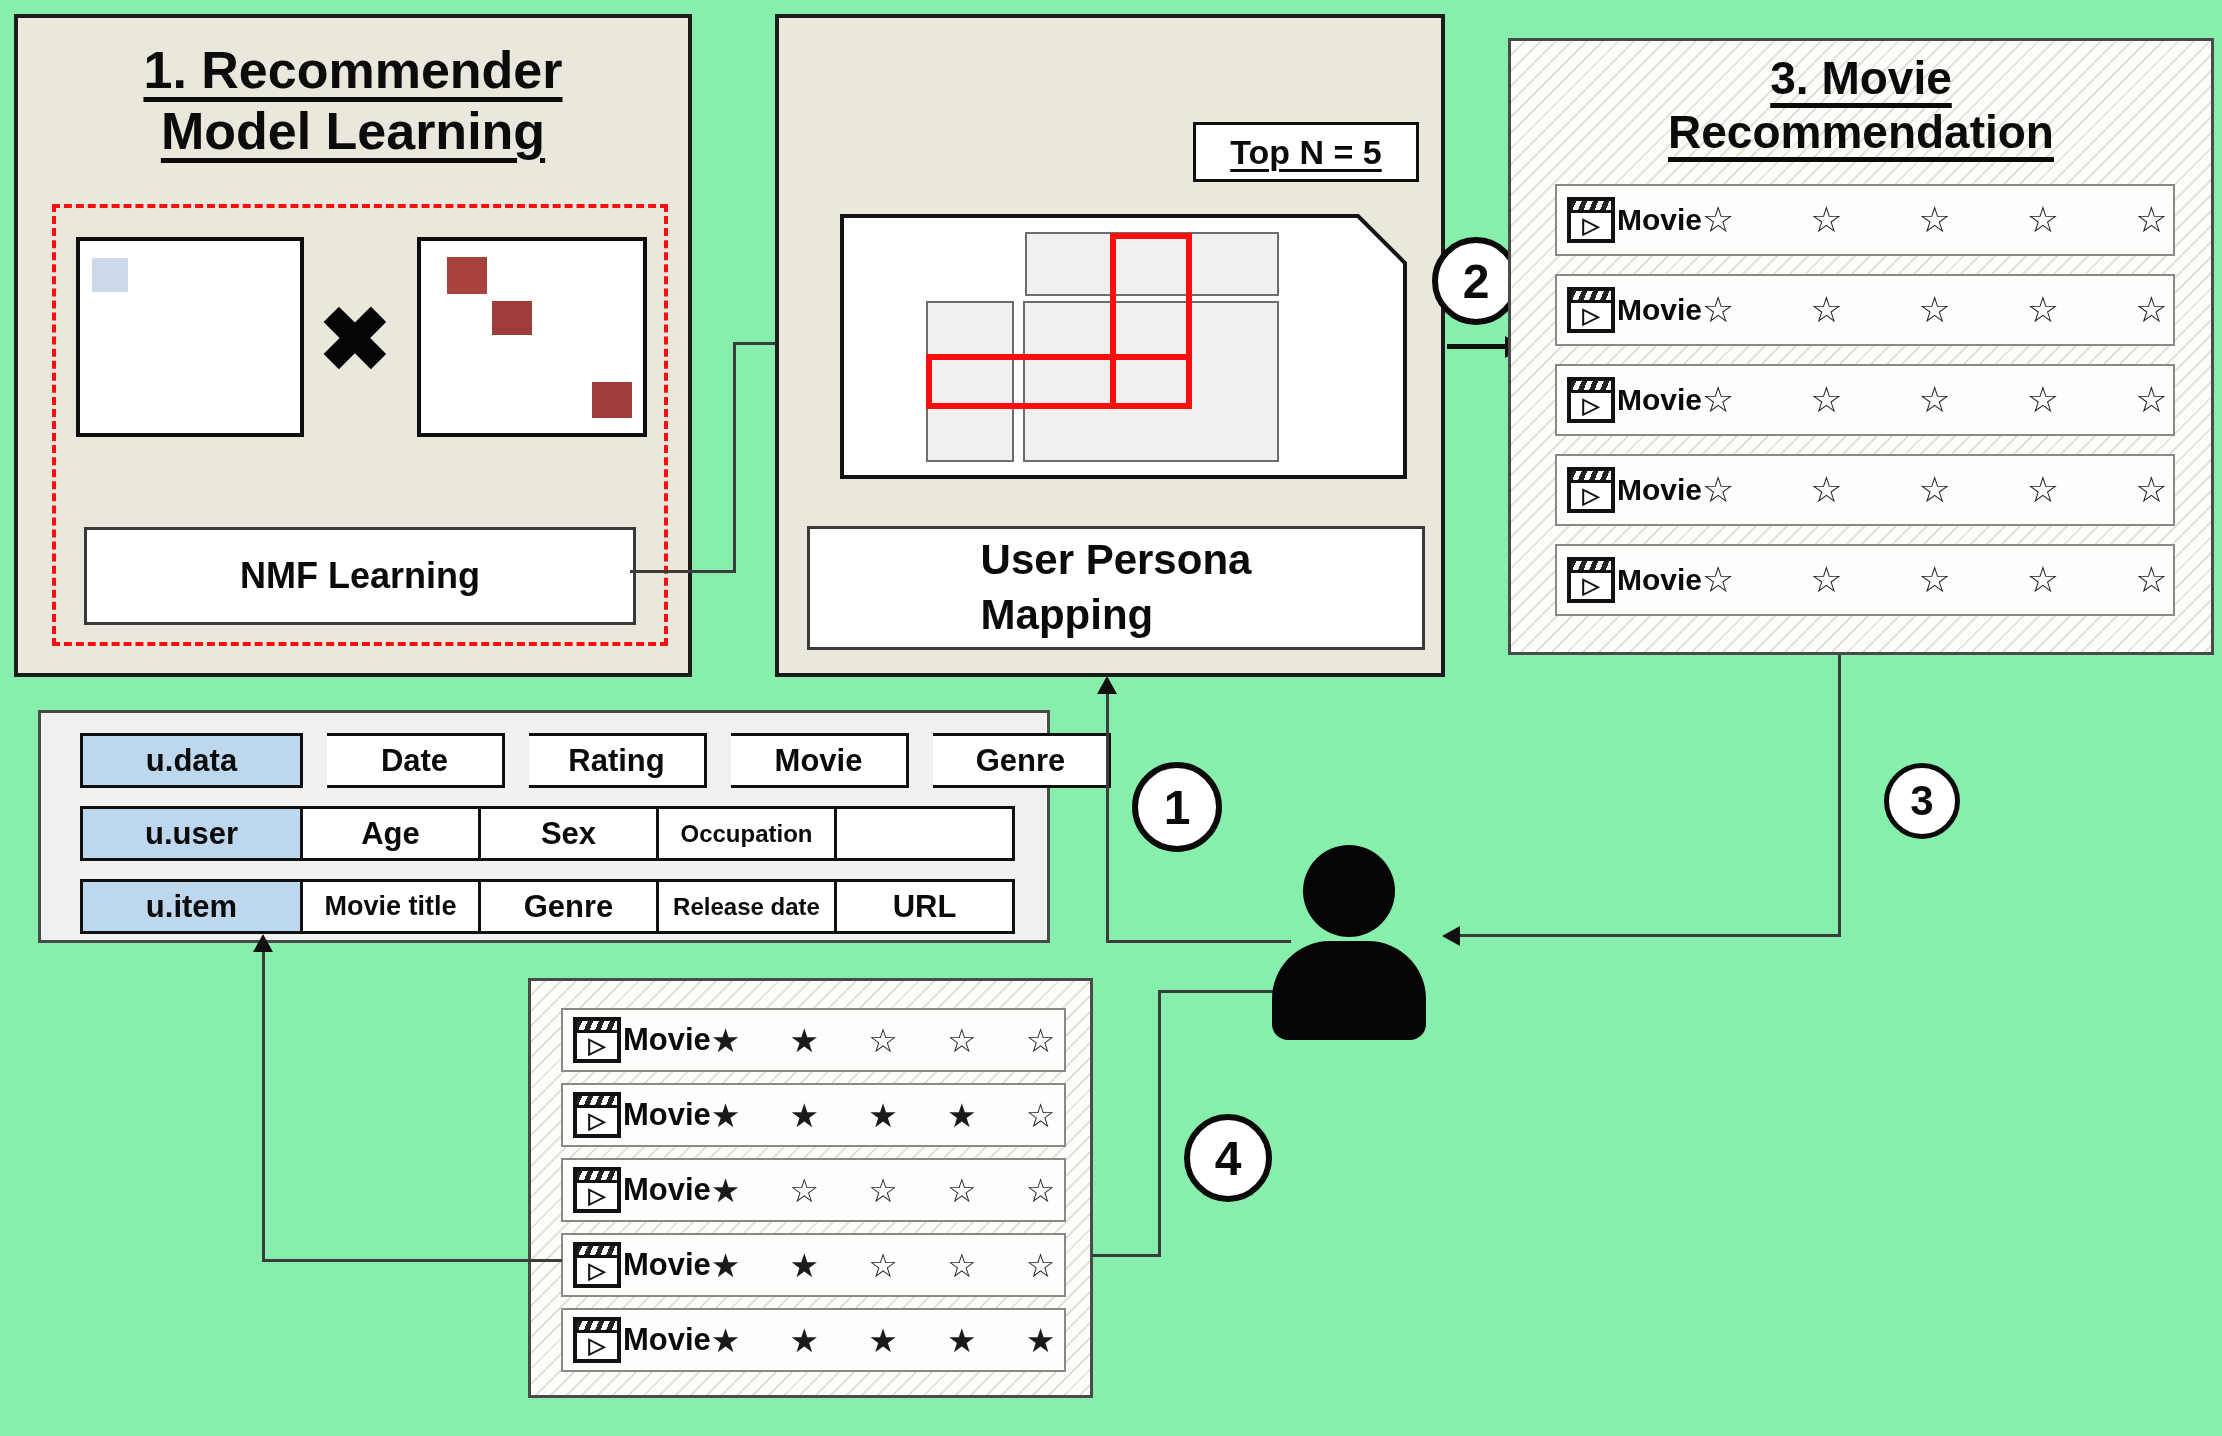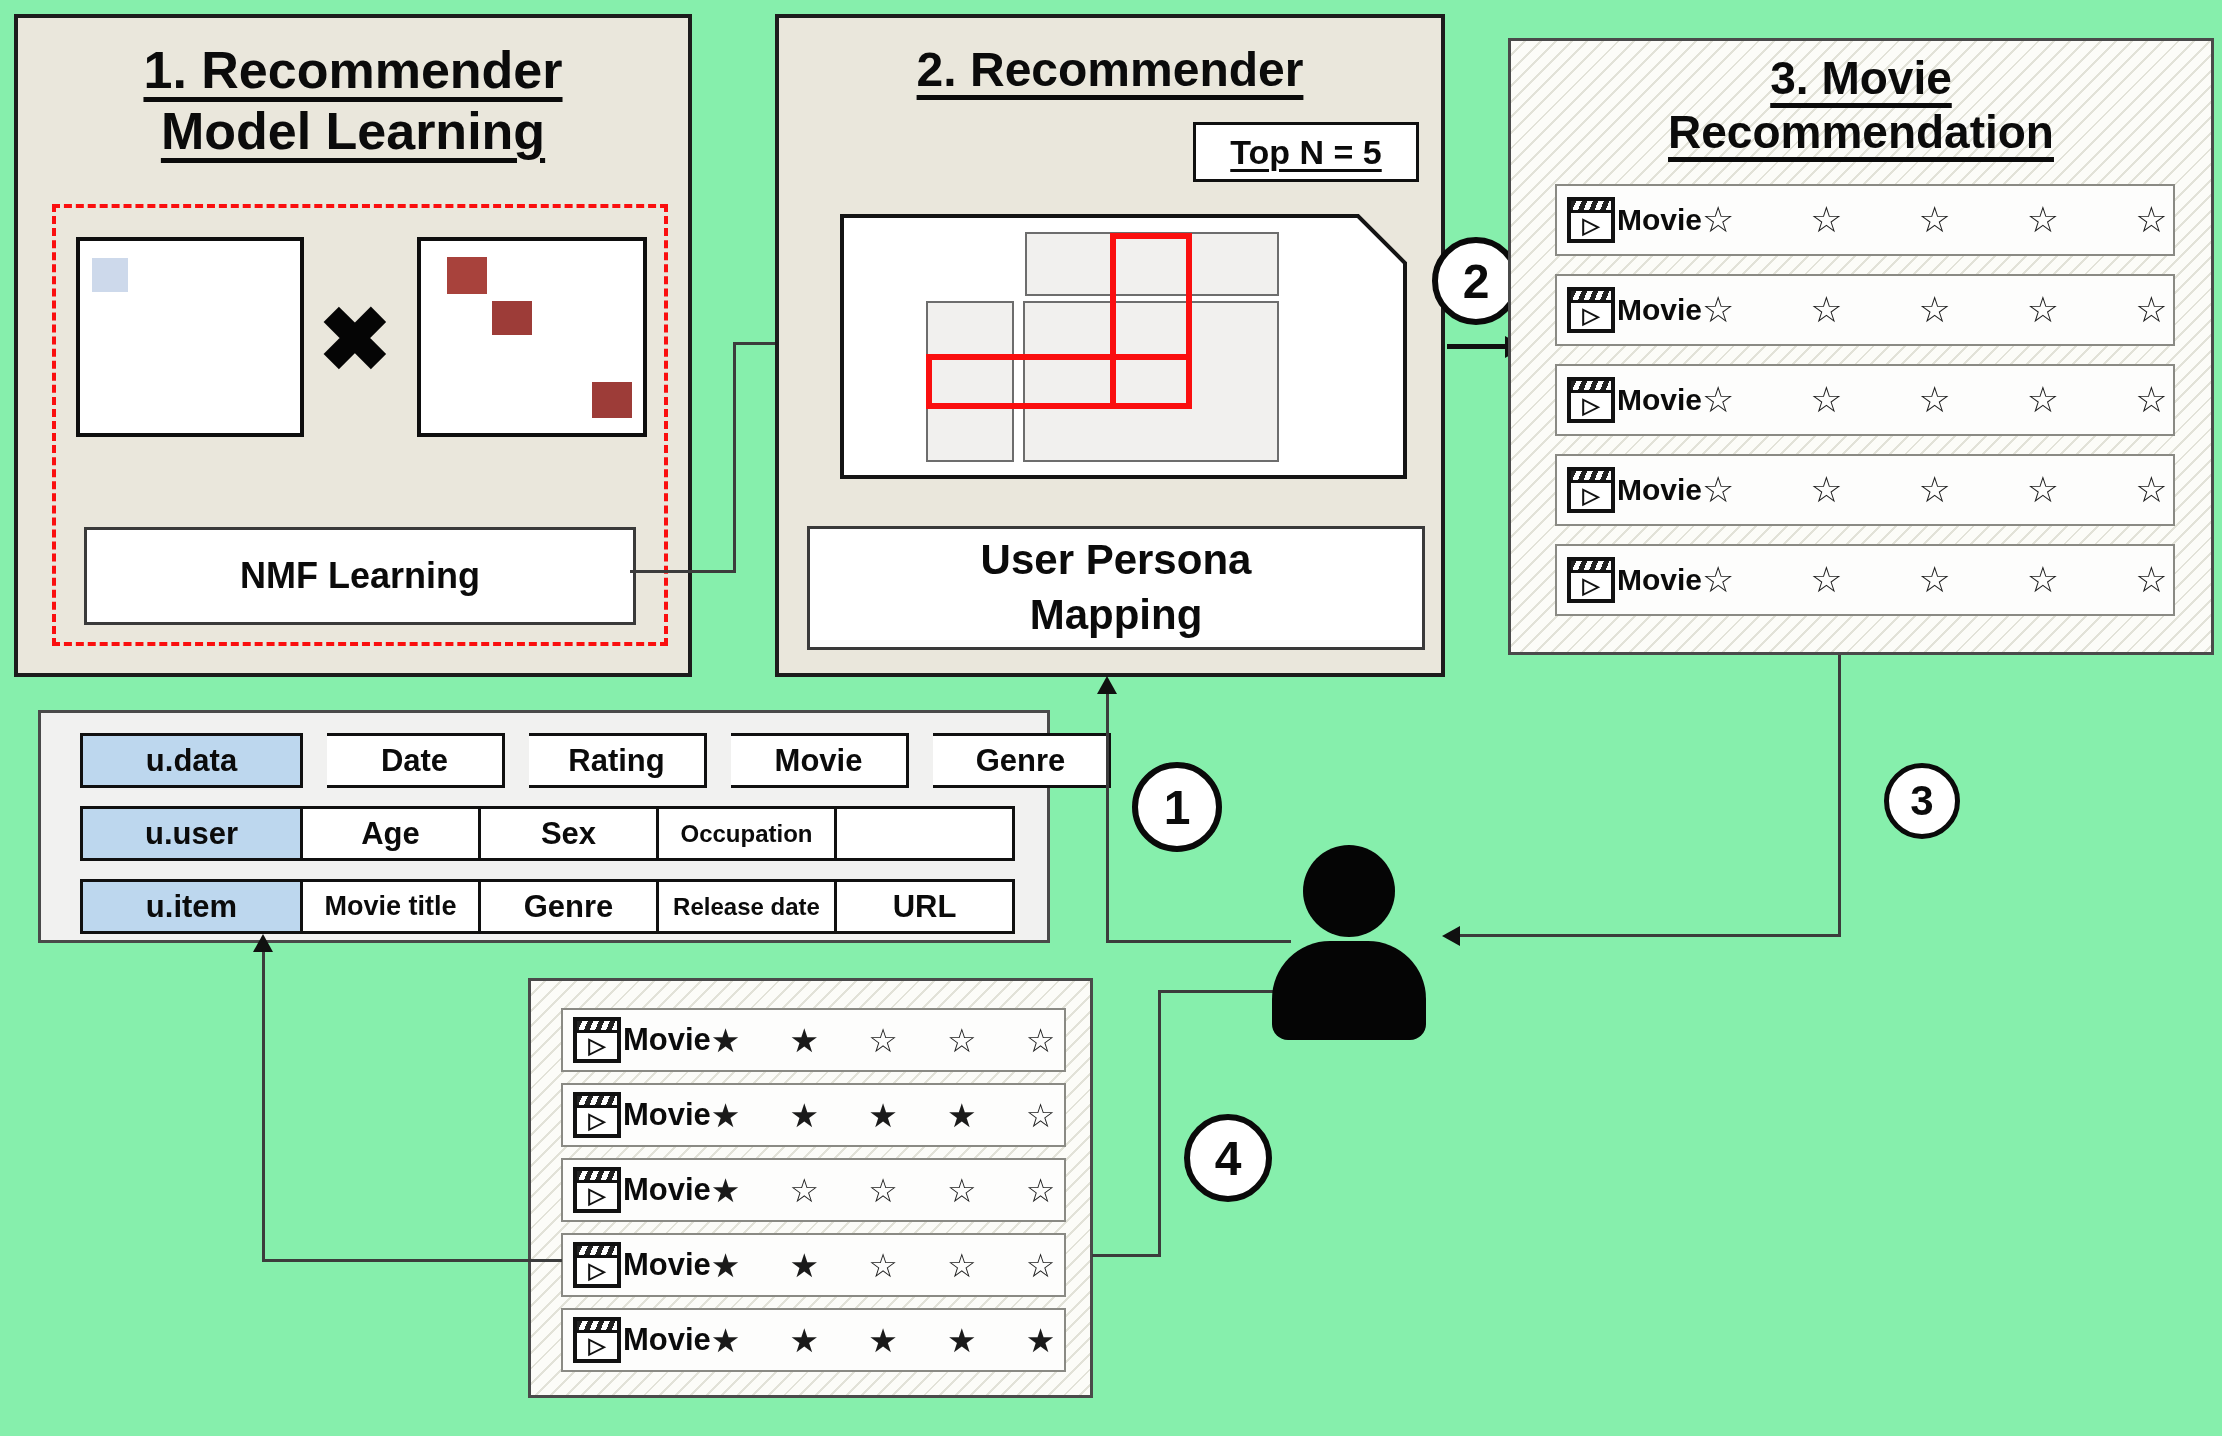--- a/index.html
+++ b/index.html
@@ -12,21 +12,21 @@
   .panel{position:absolute;background:#eae7dc;border:4px solid #1c1c1c;box-sizing:border-box;}
   .hatchpanel{position:absolute;box-sizing:border-box;border:3px solid #4a4a4a;
     background:repeating-linear-gradient(135deg,#fcfcf8 0px,#fcfcf8 9px,#e2e2d8 9px,#e2e2d8 11px);}
   .ptitle{position:absolute;left:0;width:100%;text-align:center;line-height:1.18;}
   .ptitle span{display:inline-block;text-decoration:underline;text-decoration-thickness:5px;text-underline-offset:9px;}
   
   .matrix{position:absolute;background:#ffffff;border:4px solid #0e0e0e;box-sizing:border-box;}
   .sq{position:absolute;}
   .multiply{position:absolute;font-size:88px;color:#050505;line-height:1;}
   .labelbox{position:absolute;background:#ffffff;border:3px solid #3a3a3a;box-sizing:border-box;
-    display:flex;align-items:center;justify-content:center;text-align:center;}
+    display:flex;align-items:center;justify-content:center;text-align:left;}
   .dashed{position:absolute;border:4px dashed #fa0f0f;box-sizing:border-box;}
   
   .grayrect{position:absolute;background:#f1f0ee;border:2px solid #6d6d6d;box-sizing:border-box;}
   .redrect{position:absolute;border:6px solid #fa0f0f;box-sizing:border-box;background:transparent;}
   
   .mrow{position:absolute;background:#fdfdfc;border:2px solid #8a8a84;box-sizing:border-box;
     display:flex;align-items:center;padding:0 10px;}
   .clapper{width:48px;height:46px;border:4px solid #111;background:#fff;box-sizing:border-box;
     display:flex;flex-direction:column;flex-shrink:0;}
   .clapper-top{height:9px;border-bottom:3px solid #111;
@@ -87,23 +87,20 @@
     <div class="labelbox" style="left:66px;top:509px;width:552px;height:98px;font-size:36px;">
       <span>NMF Learning</span>
     </div>
   </div>
 
   <div class="line" style="left:630px;top:570px;width:105px;height:3px;"></div>
   <div class="line" style="left:733px;top:342px;width:3px;height:231px;"></div>
   <div class="line" style="left:733px;top:342px;width:45px;height:3px;"></div>
 
   <div class="panel" style="left:775px;top:14px;width:670px;height:663px;">
-    <div class="ptitle" style="top:24px;font-size:48px;">
-      <span>2. Recommender</span>
-    </div>
     <div class="labelbox" style="left:414px;top:104px;width:226px;height:60px;font-size:34px;border:3px solid #101010;">
       <span style="text-decoration:underline;text-decoration-thickness:3px;text-underline-offset:5px;">Top N = 5</span>
     </div>
 
     <div class="abs" style="left:61px;top:196px;width:567px;height:265px;">
       <svg width="567" height="265" viewBox="0 0 567 265">
         <polygon points="2,2 518,2 565,49 565,263 2,263" fill="#ffffff" stroke="#141414" stroke-width="4"></polygon>
       </svg>
       <div class="grayrect" style="left:185px;top:18px;width:254px;height:64px;"></div>
       <div class="grayrect" style="left:86px;top:87px;width:88px;height:161px;"></div>

